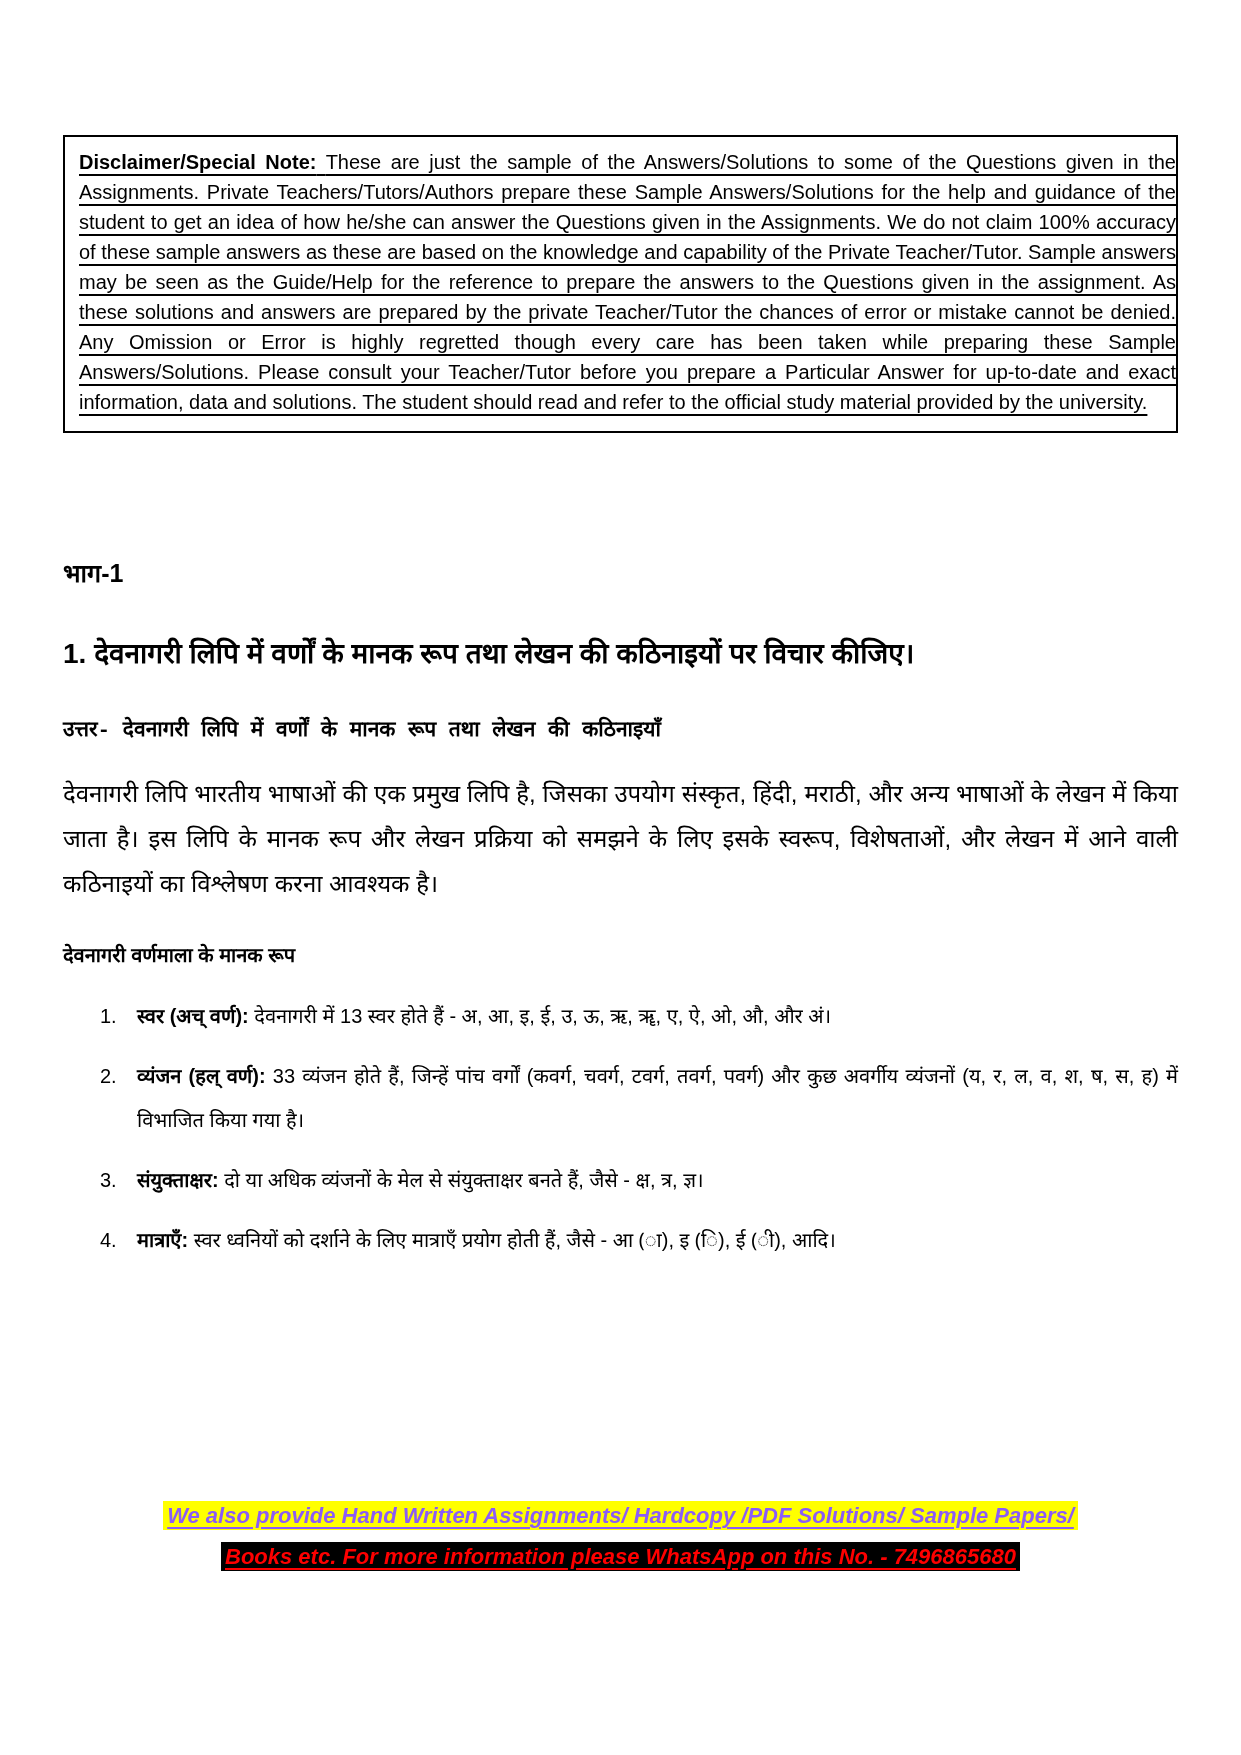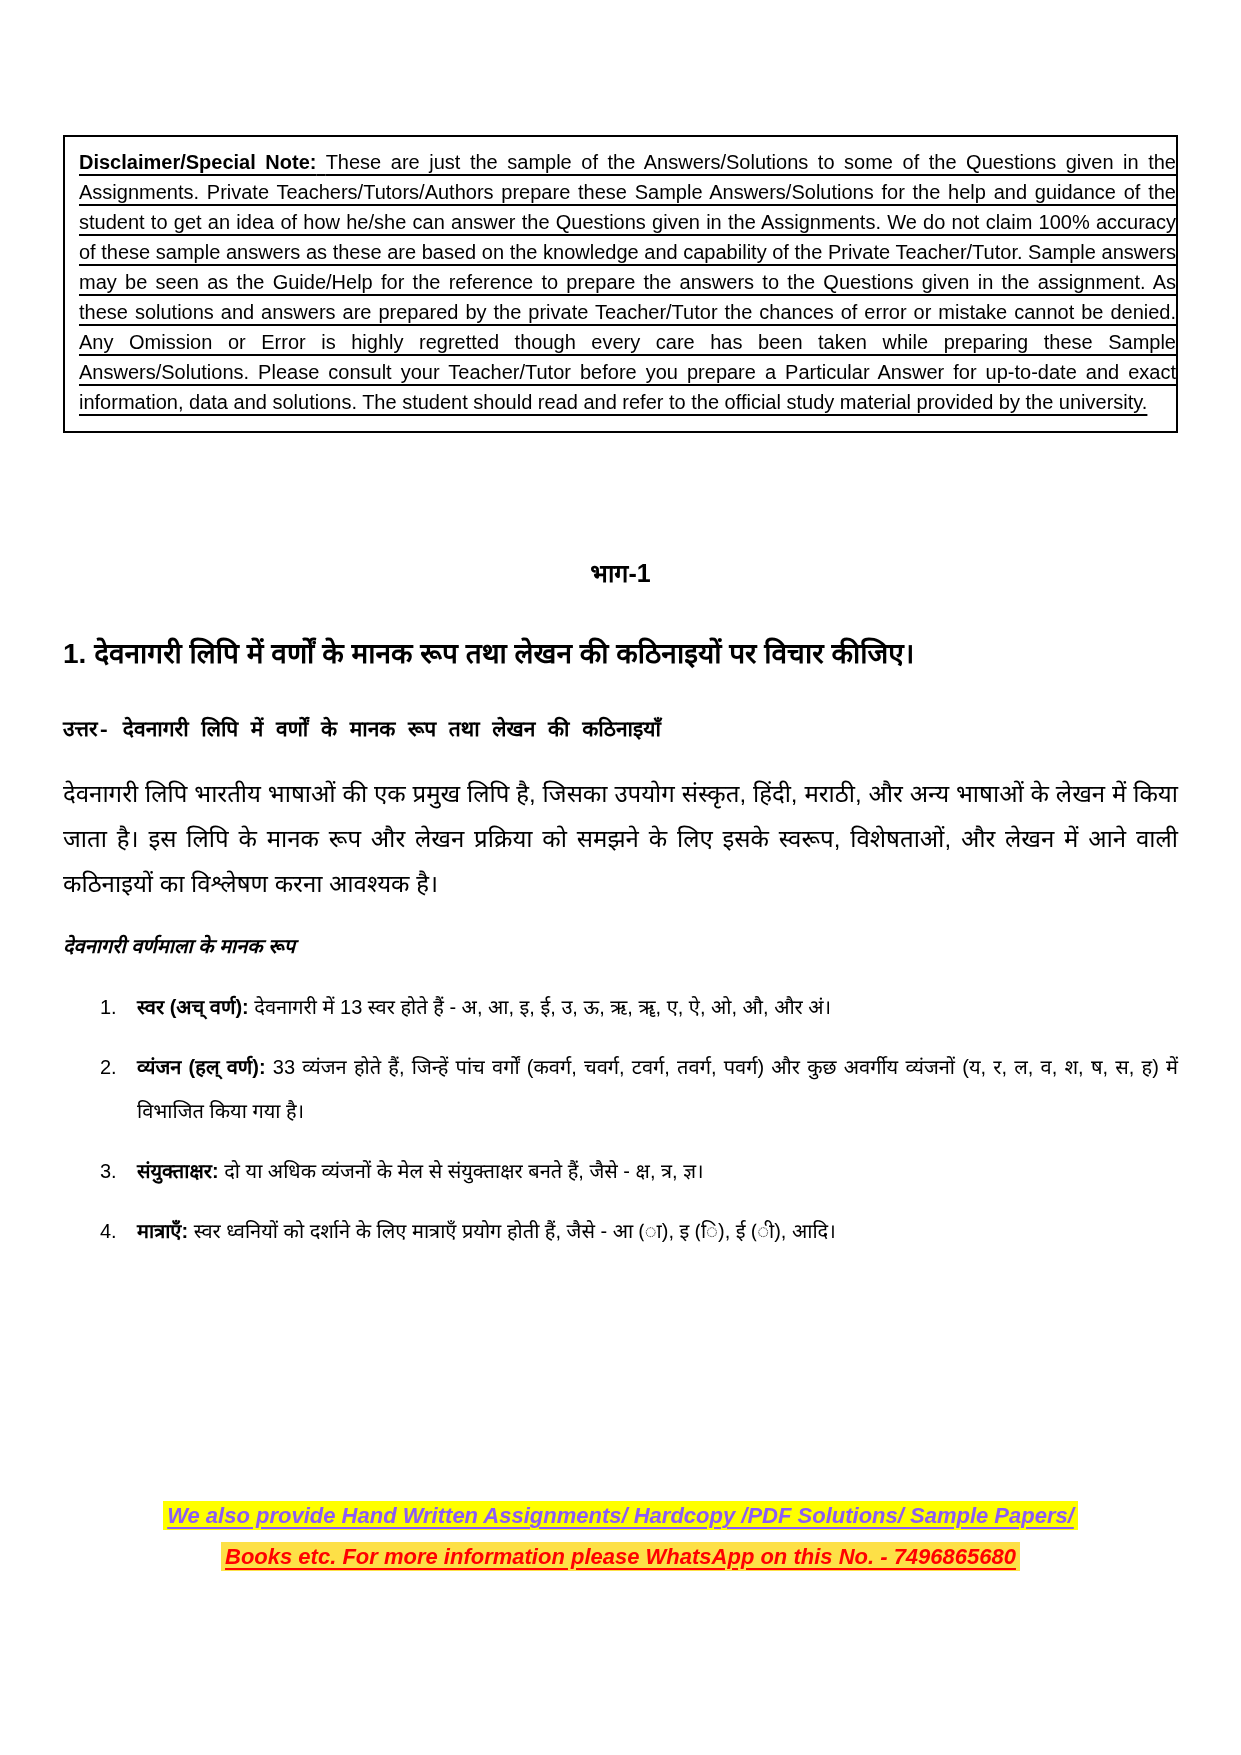--- a/index.html
+++ b/index.html
@@ -32,21 +32,21 @@
     line-height: 30px;
     text-align: justify;
     text-decoration: underline;
     text-underline-offset: 5px;
   }
   .disclaimer-text .lead { font-weight: bold; }
 
   
   .part-heading {
     margin-top: 122px;
-    text-align: center;
+    text-align: left;
     font-size: 25px;
     font-weight: bold;
   }
 
   
   .question-heading {
     margin-top: 38px;
     font-size: 28px;
     font-weight: bold;
     line-height: 54px;
@@ -65,24 +65,23 @@
   
   .intro-paragraph {
     margin-top: 24px;
     font-size: 24px;
     line-height: 45px;
     text-align: justify;
   }
 
   
   .section-heading {
-    margin-top: 26px;
+    margin-top: 35px;
     font-size: 20px;
     font-weight: bold;
-    font-style: italic;
   }
 
   
   .num-list { margin-top: 26px; }
   .num-list-item {
     display: flex;
     margin-bottom: 16px;
     font-size: 20px;
     line-height: 44px;
   }
@@ -159,15 +158,15 @@
         <p class="item-body"><span class="item-label">मात्राएँ:</span> <span>स्वर ध्वनियों को दर्शाने के लिए मात्राएँ प्रयोग होती हैं, जैसे - आ (ा), इ (ि), ई (ी), आदि।</span></p>
       </div>
 
     </div>
 
 
   </div>
 
   <div class="footer">
     <div class="footer-line"><span class="hl" style="background-color: rgb(255, 255, 0); color: #8b5cf6;">We also provide Hand Written Assignments/ Hardcopy /PDF Solutions/ Sample Papers/</span></div>
-    <div class="footer-line"><span class="hl" style="background-color: #fde047; color: rgb(255, 0, 0);">Books etc. For more information please WhatsApp on this No. - 7496865680</span></div>
+    <div class="footer-line"><span class="hl" style="background-color: #000000; color: rgb(255, 0, 0);">Books etc. For more information please WhatsApp on this No. - 7496865680</span></div>
   </div>
 </div>
 
 </body></html>

